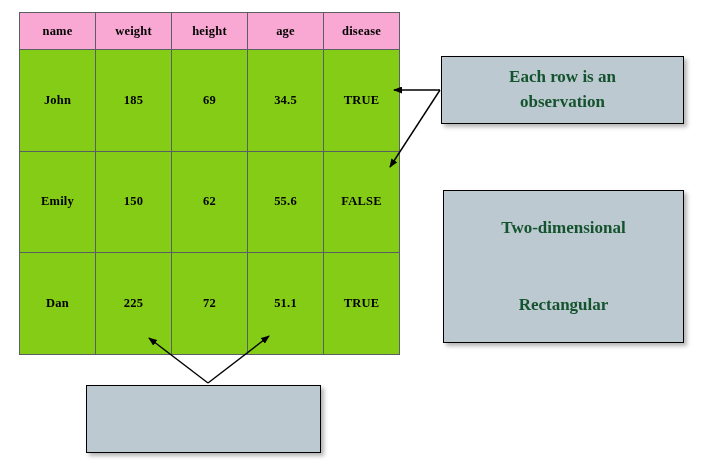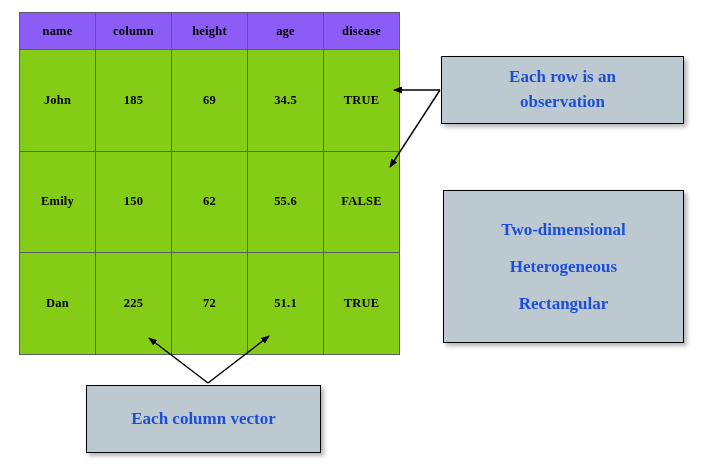--- a/index.html
+++ b/index.html
@@ -29,21 +29,21 @@
   #data-table th,
   #data-table td {
     border: 1px solid #5a5f63;
     text-align: center;
     vertical-align: middle;
     font-family: "Liberation Serif", "DejaVu Serif", serif;
     font-weight: bold;
     padding: 0;
   }
   #data-table th {
-    background: #8b5cf6;
+    background: #f9a8d4;
     height: 36px;
     font-size: 12.5px;
     letter-spacing: 0.2px;
   }
   #data-table td {
     background: #84cc16;
     height: 76px;
     font-size: 12.5px;
     letter-spacing: 0.2px;
   }
@@ -55,40 +55,41 @@
     background: #bcc9d1;
     border: 1.5px solid #000000;
     box-shadow: 3px 3px 4px rgba(90, 90, 90, 0.45);
     display: flex;
     flex-direction: column;
     align-items: center;
     justify-content: center;
     text-align: center;
     font-family: "Liberation Serif", "DejaVu Serif", serif;
     font-weight: bold;
-    color: #1d4ed8;
+    color: #14532d;
     box-sizing: border-box;
   }
   #callout-row {
     left: 441px;
     top: 56px;
     width: 243px;
     height: 68px;
     font-size: 17px;
     line-height: 1.45;
     padding: 0 14px;
   }
   #callout-properties {
     left: 443px;
     top: 190px;
     width: 241px;
     height: 153px;
     font-size: 17px;
     justify-content: space-around;
     padding: 20px 10px;
+    gap: 43px;
   }
   #callout-properties .prop-line {
     display: block;
     width: 100%;
   }
   #callout-column {
     left: 86px;
     top: 385px;
     width: 235px;
     height: 68px;
@@ -107,21 +108,21 @@
     pointer-events: none;
   }
 </style>
 </head>
 <body>
 
 <table id="data-table">
   <thead>
     <tr>
       <th class="col-w">name</th>
-      <th class="col-w">column</th>
+      <th class="col-w">weight</th>
       <th class="col-w">height</th>
       <th class="col-w">age</th>
       <th class="col-w">disease</th>
     </tr>
   </thead>
   <tbody>
     <tr>
       <td>John</td>
       <td>185</td>
       <td>69</td>
@@ -145,26 +146,24 @@
   </tbody>
 </table>
 
 <div class="callout" id="callout-row">
   <span>Each row is an</span>
   <span>observation</span>
 </div>
 
 <div class="callout" id="callout-properties">
   <span class="prop-line">Two-dimensional</span>
-  <span class="prop-line">Heterogeneous</span>
   <span class="prop-line">Rectangular</span>
 </div>
 
 <div class="callout" id="callout-column">
-  <span>Each column vector</span>
 </div>
 
 <svg id="arrow-layer" viewBox="0 0 701 468">
   <defs>
     <marker id="arrowhead" markerWidth="9" markerHeight="7" refX="8" refY="3.5" orient="auto" markerUnits="userSpaceOnUse">
       <polygon points="0 0, 9 3.5, 0 7" fill="#000000"></polygon>
     </marker>
   </defs>
 
   <line x1="440" y1="90" x2="394" y2="90" stroke="#000000" stroke-width="1.4" marker-end="url(#arrowhead)"></line>

